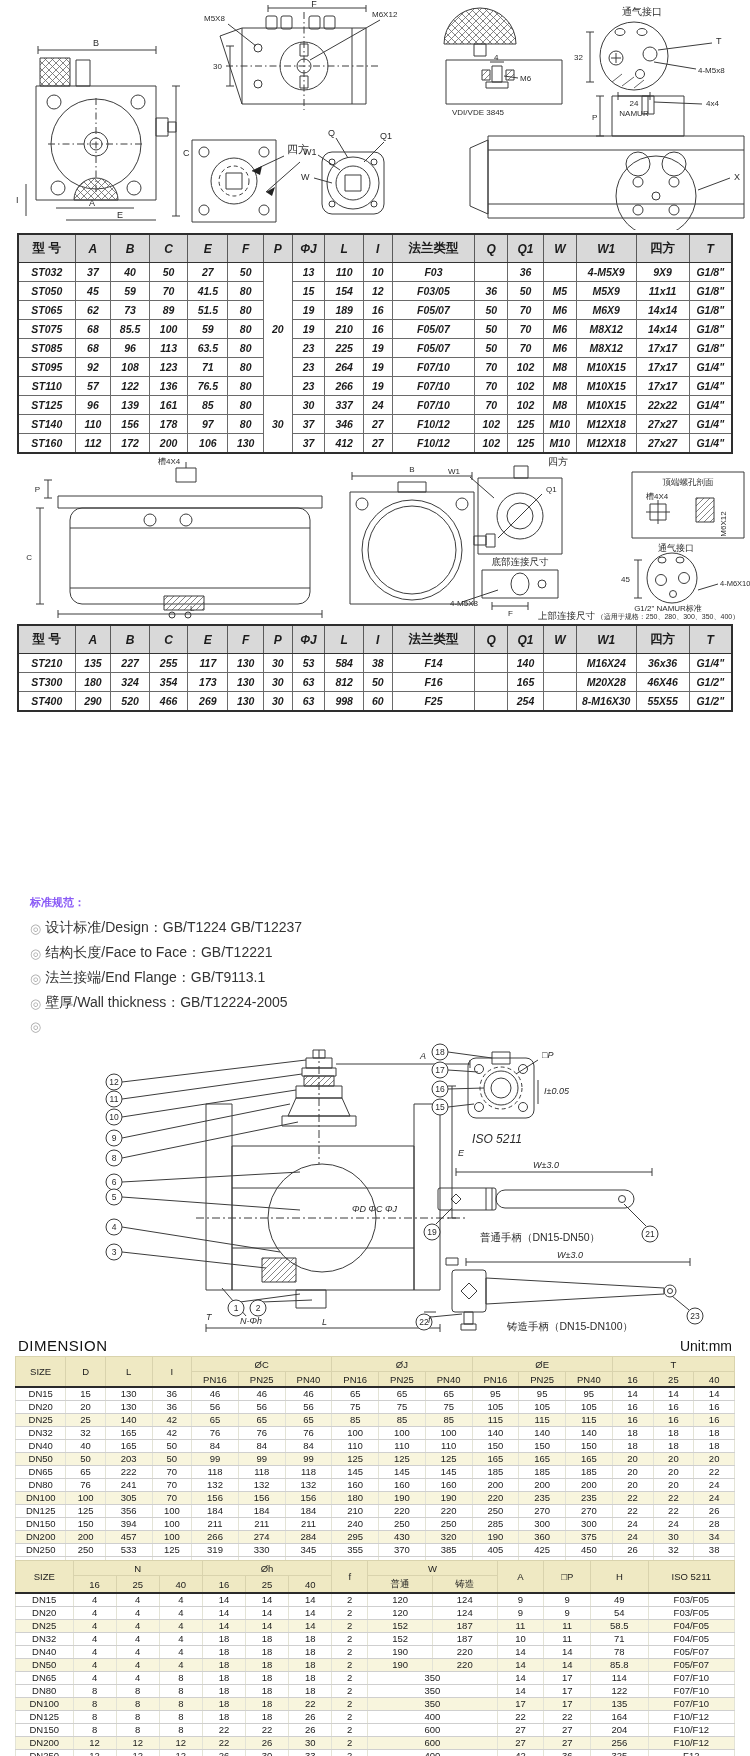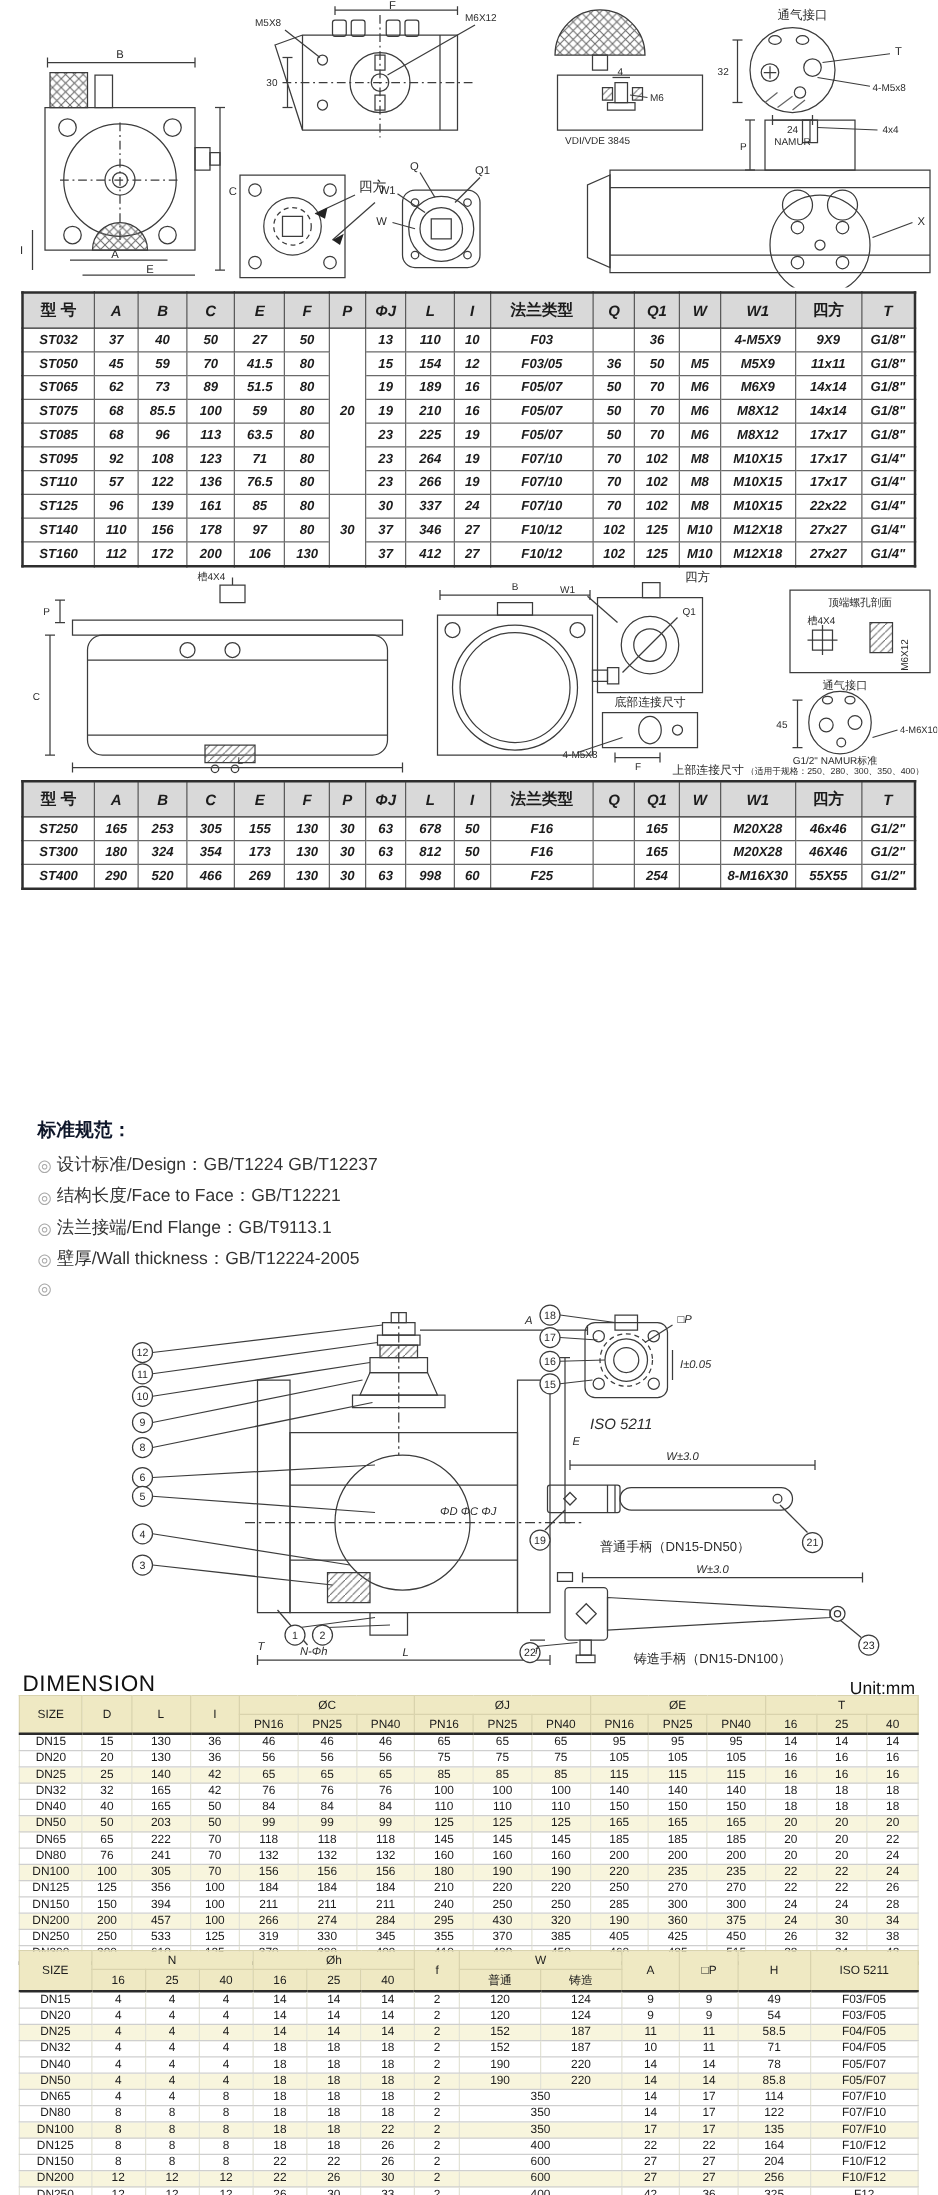--- a/index.html
+++ b/index.html
@@ -24,24 +24,24 @@
   
   .d-table{border-collapse:collapse;table-layout:fixed;border-top:1.5px solid #888;font-size:9.5px}
   .d-table th{background:#efe9c3;border:1px solid #d9d3ad;font-weight:normal;padding:1.5px 0;text-align:center;font-size:9.5px}
   .d-table thead tr:last-child th,.d-table thead th[rowspan]{border-bottom:2.2px solid #2a2a2a}
   .d-table td{border-left:1px solid #e3e3d6;border-right:1px solid #e3e3d6;border-bottom:1px solid #cfcfcf;
     padding:1px 0;text-align:center;height:12px;line-height:10px}
   .d-table tbody tr:last-child td{border-bottom:3px solid #2a2a2a}
   .d-table tr.hl td{background:#f8f5dd}
 
   .dim-head{display:flex;justify-content:space-between;align-items:flex-end}
-  .dim-title{font-size:18px;letter-spacing:.5px;color:#111}
+  .dim-title{font-size:15px;letter-spacing:.5px;color:#111}
   .dim-unit{font-size:14px;color:#111}
 
-  .standards .std-title{font-size:15px;font-weight:bold;color:#0f172a;margin-bottom:9px}
+  .standards .std-title{font-size:11px;font-weight:bold;color:#8b5cf6;margin-bottom:9px}
   .standards .std-item{font-size:14px;color:#333;margin-bottom:7px;display:flex;align-items:center}
   .standards .bullet{color:#a9a9a9;margin-right:4px;font-size:13px}
 </style>
 </head>
 <body>
 
 <div class="page">
 
   <svg class="sec" style="top:0;left:0" width="750" height="230" viewBox="0 0 750 230">
     <defs>
@@ -578,37 +578,37 @@
           <th>Q</th>
           <th>Q1</th>
           <th>W</th>
           <th>W1</th>
           <th class="cjk">四方</th>
           <th>T</th>
         </tr>
       </thead>
       <tbody>
         <tr>
-          <td>ST250</td>
-          <td>165</td>
-          <td>253</td>
-          <td>305</td>
-          <td>155</td>
+          <td>ST210</td>
+          <td>135</td>
+          <td>227</td>
+          <td>255</td>
+          <td>117</td>
           <td>130</td>
           <td rowspan="1">30</td>
-          <td>63</td>
-          <td>678</td>
-          <td>50</td>
-          <td>F16</td>
+          <td>53</td>
+          <td>584</td>
+          <td>38</td>
+          <td>F14</td>
           <td></td>
-          <td>165</td>
+          <td>140</td>
           <td></td>
-          <td>M20X28</td>
-          <td>46x46</td>
-          <td>G1/2"</td>
+          <td>M16X24</td>
+          <td>36x36</td>
+          <td>G1/4"</td>
         </tr>
         <tr>
           <td>ST300</td>
           <td>180</td>
           <td>324</td>
           <td>354</td>
           <td>173</td>
           <td>130</td>
           <td rowspan="1">30</td>
           <td>63</td>

